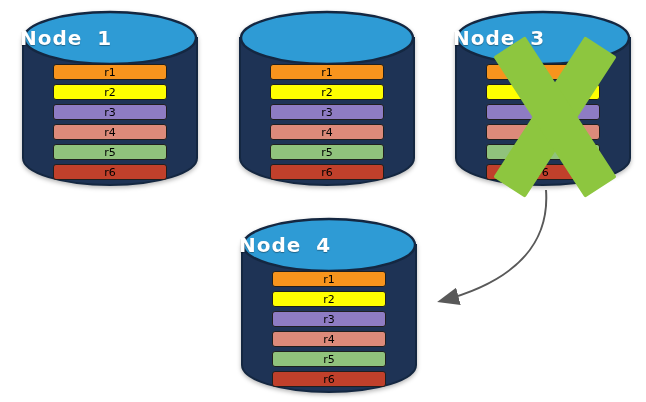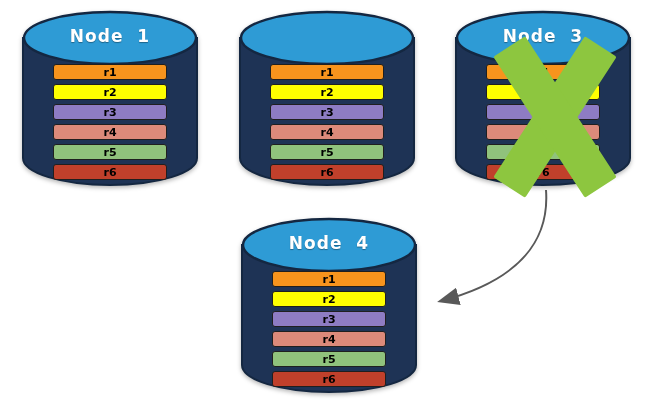--- a/index.html
+++ b/index.html
@@ -34,23 +34,22 @@
   .cyl-top {
     fill: #2E9BD5;
     stroke: #142741;
     stroke-width: 2.5;
   }
   .node-title {
     position: absolute;
     left: 0;
     top: 20px;
     width: 180px;
-    text-align: center;
     color: #ffffff;
-    font-size: 17px;
+    font-size: 20px;
     font-weight: bold;
     letter-spacing: 1px;
     word-spacing: 7px;
     text-shadow: 0 1px 1px rgba(0,0,0,0.35);
   }
   .rows {
     position: absolute;
     left: 33px;
     top: 58px;
     width: 114px;
@@ -62,21 +61,21 @@
     height: 14px;
     border: 1px solid #1f1f1f;
     border-radius: 3px;
     display: flex;
     align-items: center;
     justify-content: center;
   }
   .row-label {
     font-size: 11px;
     line-height: 11px;
-    font-weight: bold;
+    font-weight: normal;
     color: #000000;
   }
   .x-mark {
     position: absolute;
     left: 0;
     top: 0;
     width: 180px;
     height: 186px;
     z-index: 5;
     pointer-events: none;

